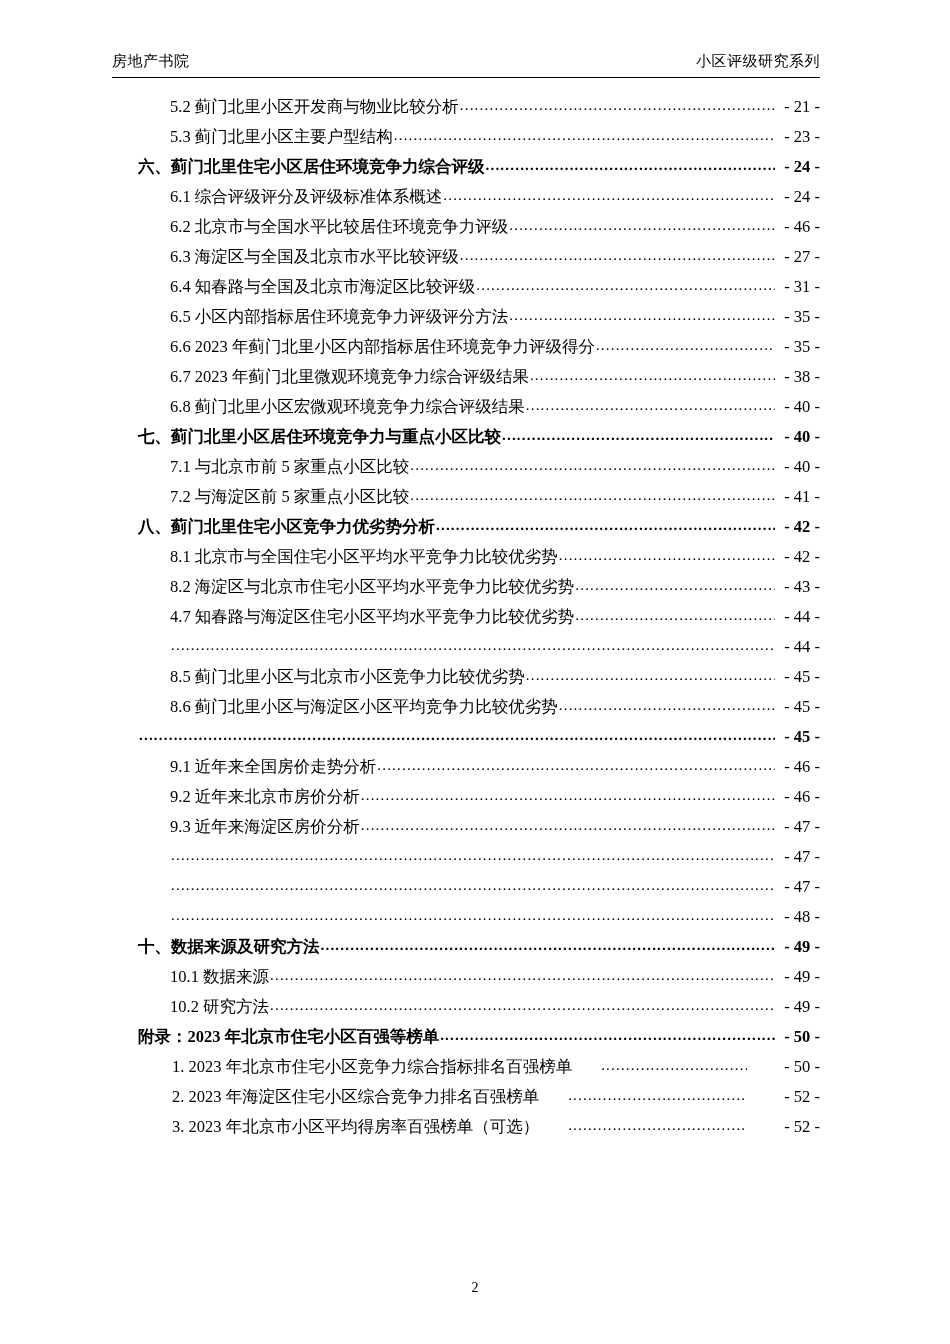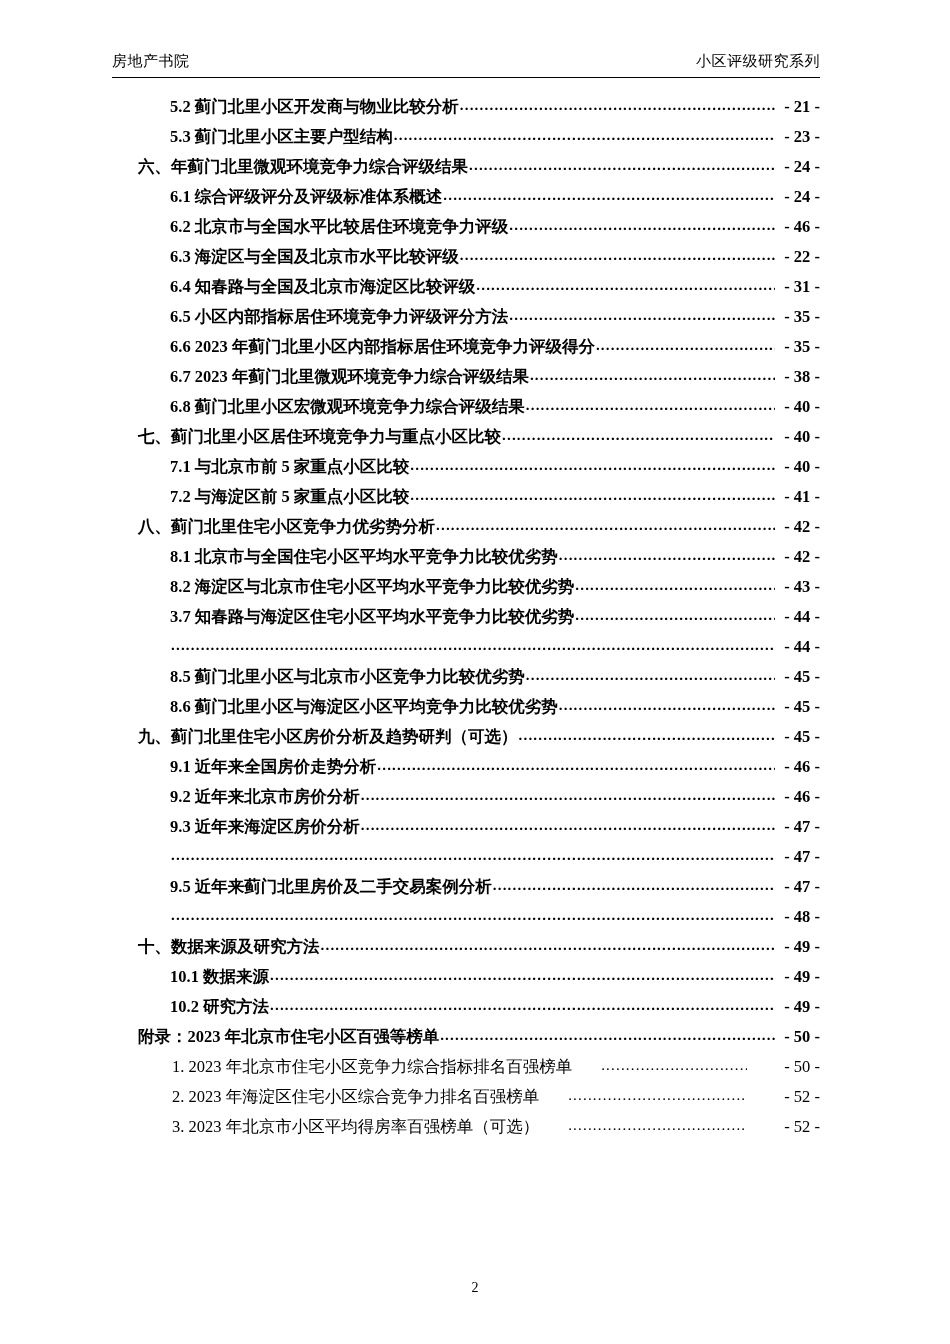--- a/index.html
+++ b/index.html
@@ -64,21 +64,20 @@
     flex: 0 0 auto;
     text-align: right;
     min-width: 44px;
   }
   .lvl1 {
     font-weight: bold;
     padding-left: 26px;
   }
   .lvl2 {
     padding-left: 58px;
-    font-weight: bold;
   }
   .appendix {
     font-weight: bold;
     padding-left: 26px;
   }
   .appendix-item {
     padding-left: 60px;
     gap: 28px;
   }
   
@@ -107,38 +106,38 @@
         <span class="label">5.2  蓟门北里小区开发商与物业比较分析</span>
         <span class="dots">........................................................................................................................................................................................................</span>
         <span class="page-no">- 21 -</span>
       </div>
       <div class="toc-row lvl2">
         <span class="label">5.3  蓟门北里小区主要户型结构</span>
         <span class="dots">........................................................................................................................................................................................................</span>
         <span class="page-no">- 23 -</span>
       </div>
       <div class="toc-row lvl1">
-        <span class="label">六、年蓟门北里微观环境竞争力综合评级结果</span>
+        <span class="label">六、蓟门北里住宅小区居住环境竞争力综合评级</span>
         <span class="dots">........................................................................................................................................................................................................</span>
         <span class="page-no">- 24 -</span>
       </div>
       <div class="toc-row lvl2">
         <span class="label">6.1  综合评级评分及评级标准体系概述</span>
         <span class="dots">........................................................................................................................................................................................................</span>
         <span class="page-no">- 24 -</span>
       </div>
       <div class="toc-row lvl2">
         <span class="label">6.2  北京市与全国水平比较居住环境竞争力评级</span>
         <span class="dots">........................................................................................................................................................................................................</span>
         <span class="page-no">- 46 -</span>
       </div>
       <div class="toc-row lvl2">
         <span class="label">6.3  海淀区与全国及北京市水平比较评级</span>
         <span class="dots">........................................................................................................................................................................................................</span>
-        <span class="page-no">- 22 -</span>
+        <span class="page-no">- 27 -</span>
       </div>
       <div class="toc-row lvl2">
         <span class="label">6.4  知春路与全国及北京市海淀区比较评级</span>
         <span class="dots">........................................................................................................................................................................................................</span>
         <span class="page-no">- 31 -</span>
       </div>
       <div class="toc-row lvl2">
         <span class="label">6.5  小区内部指标居住环境竞争力评级评分方法</span>
         <span class="dots">........................................................................................................................................................................................................</span>
         <span class="page-no">- 35 -</span>
@@ -182,40 +181,39 @@
         <span class="label">8.1  北京市与全国住宅小区平均水平竞争力比较优劣势</span>
         <span class="dots">........................................................................................................................................................................................................</span>
         <span class="page-no">- 42 -</span>
       </div>
       <div class="toc-row lvl2">
         <span class="label">8.2  海淀区与北京市住宅小区平均水平竞争力比较优劣势</span>
         <span class="dots">........................................................................................................................................................................................................</span>
         <span class="page-no">- 43 -</span>
       </div>
       <div class="toc-row lvl2">
-        <span class="label">3.7  知春路与海淀区住宅小区平均水平竞争力比较优劣势</span>
+        <span class="label">4.7  知春路与海淀区住宅小区平均水平竞争力比较优劣势</span>
         <span class="dots">........................................................................................................................................................................................................</span>
         <span class="page-no">- 44 -</span>
       </div>
       <div class="toc-row lvl2">
         <span class="dots">........................................................................................................................................................................................................</span>
         <span class="page-no">- 44 -</span>
       </div>
       <div class="toc-row lvl2">
         <span class="label">8.5  蓟门北里小区与北京市小区竞争力比较优劣势</span>
         <span class="dots">........................................................................................................................................................................................................</span>
         <span class="page-no">- 45 -</span>
       </div>
       <div class="toc-row lvl2">
         <span class="label">8.6  蓟门北里小区与海淀区小区平均竞争力比较优劣势</span>
         <span class="dots">........................................................................................................................................................................................................</span>
         <span class="page-no">- 45 -</span>
       </div>
       <div class="toc-row lvl1">
-        <span class="label">九、蓟门北里住宅小区房价分析及趋势研判（可选）</span>
         <span class="dots">........................................................................................................................................................................................................</span>
         <span class="page-no">- 45 -</span>
       </div>
       <div class="toc-row lvl2">
         <span class="label">9.1  近年来全国房价走势分析</span>
         <span class="dots">........................................................................................................................................................................................................</span>
         <span class="page-no">- 46 -</span>
       </div>
       <div class="toc-row lvl2">
         <span class="label">9.2  近年来北京市房价分析</span>
@@ -225,21 +223,20 @@
       <div class="toc-row lvl2">
         <span class="label">9.3  近年来海淀区房价分析</span>
         <span class="dots">........................................................................................................................................................................................................</span>
         <span class="page-no">- 47 -</span>
       </div>
       <div class="toc-row lvl2">
         <span class="dots">........................................................................................................................................................................................................</span>
         <span class="page-no">- 47 -</span>
       </div>
       <div class="toc-row lvl2">
-        <span class="label">9.5  近年来蓟门北里房价及二手交易案例分析</span>
         <span class="dots">........................................................................................................................................................................................................</span>
         <span class="page-no">- 47 -</span>
       </div>
       <div class="toc-row lvl2">
         <span class="dots">........................................................................................................................................................................................................</span>
         <span class="page-no">- 48 -</span>
       </div>
       <div class="toc-row lvl1">
         <span class="label">十、数据来源及研究方法</span>
         <span class="dots">........................................................................................................................................................................................................</span>

